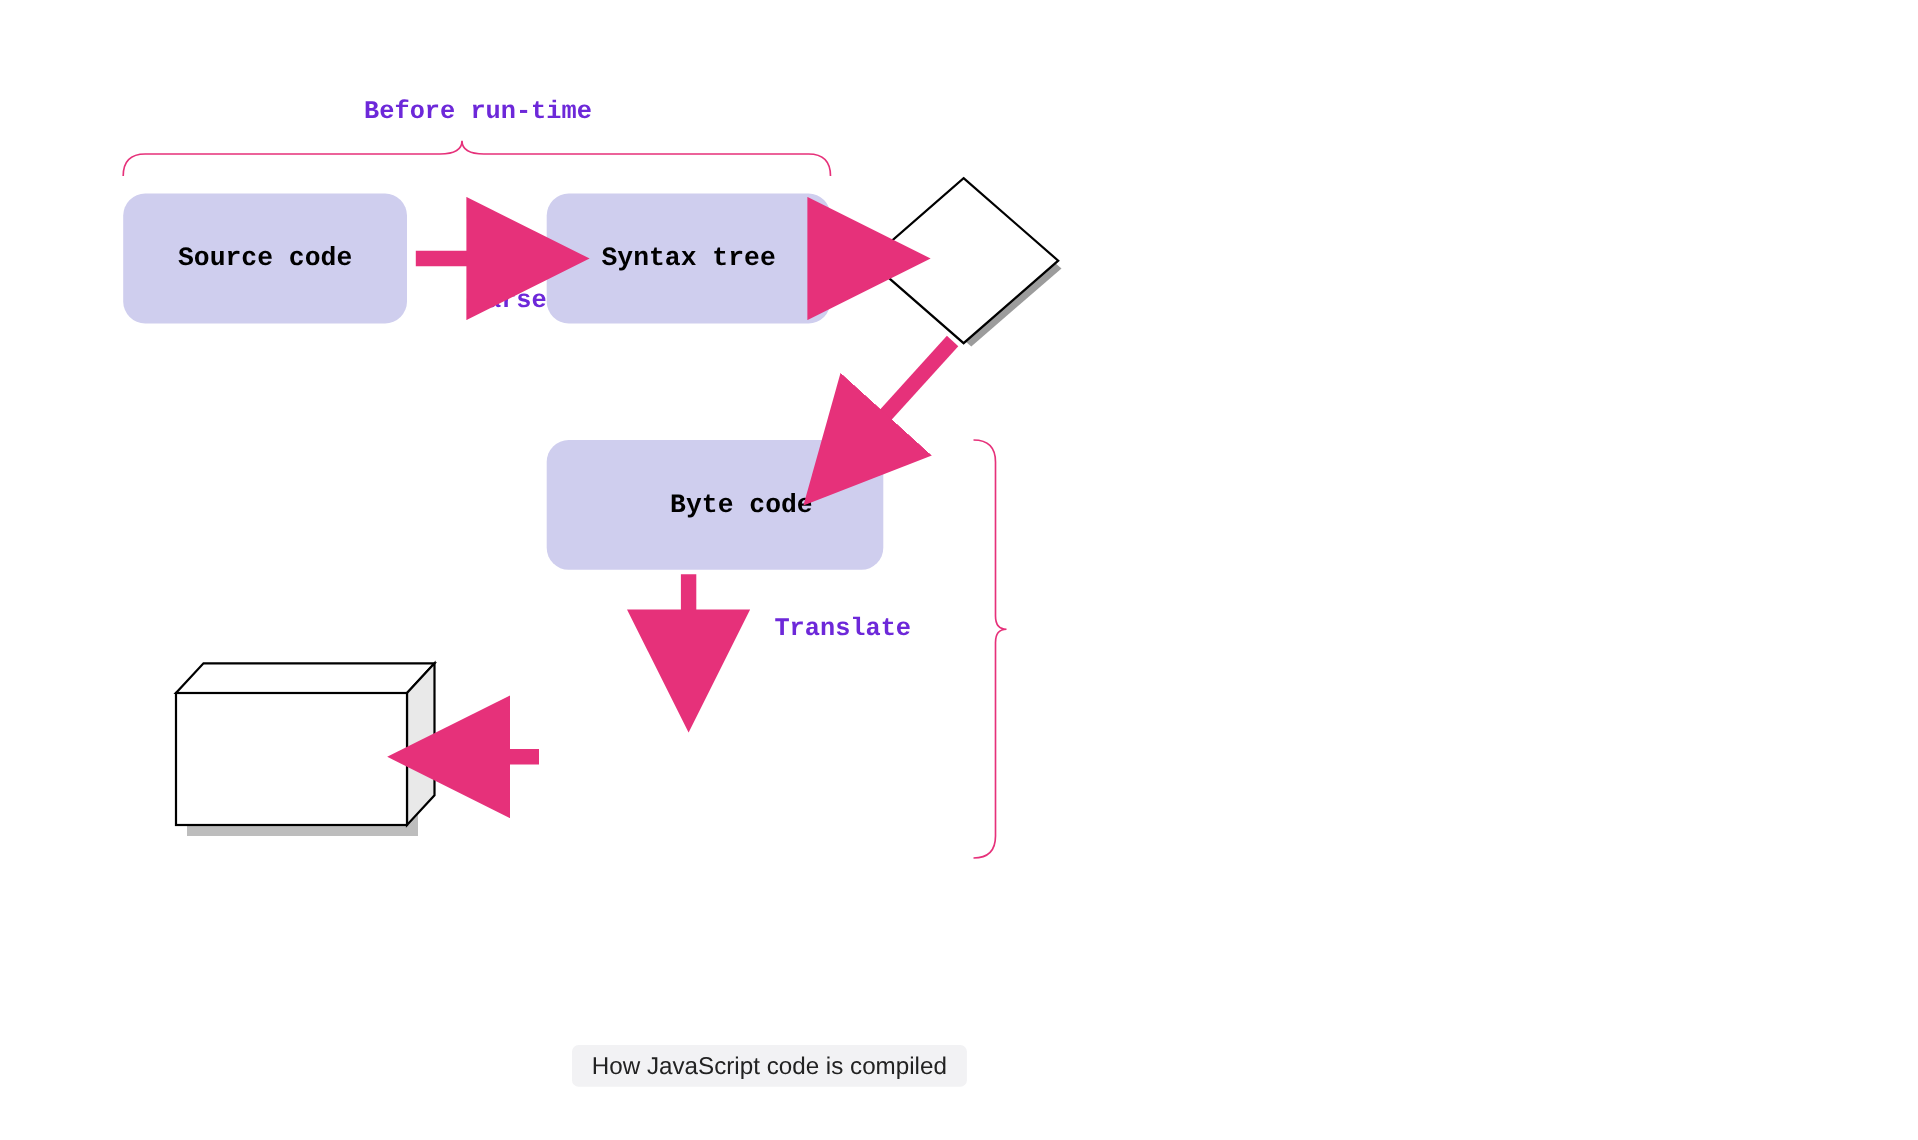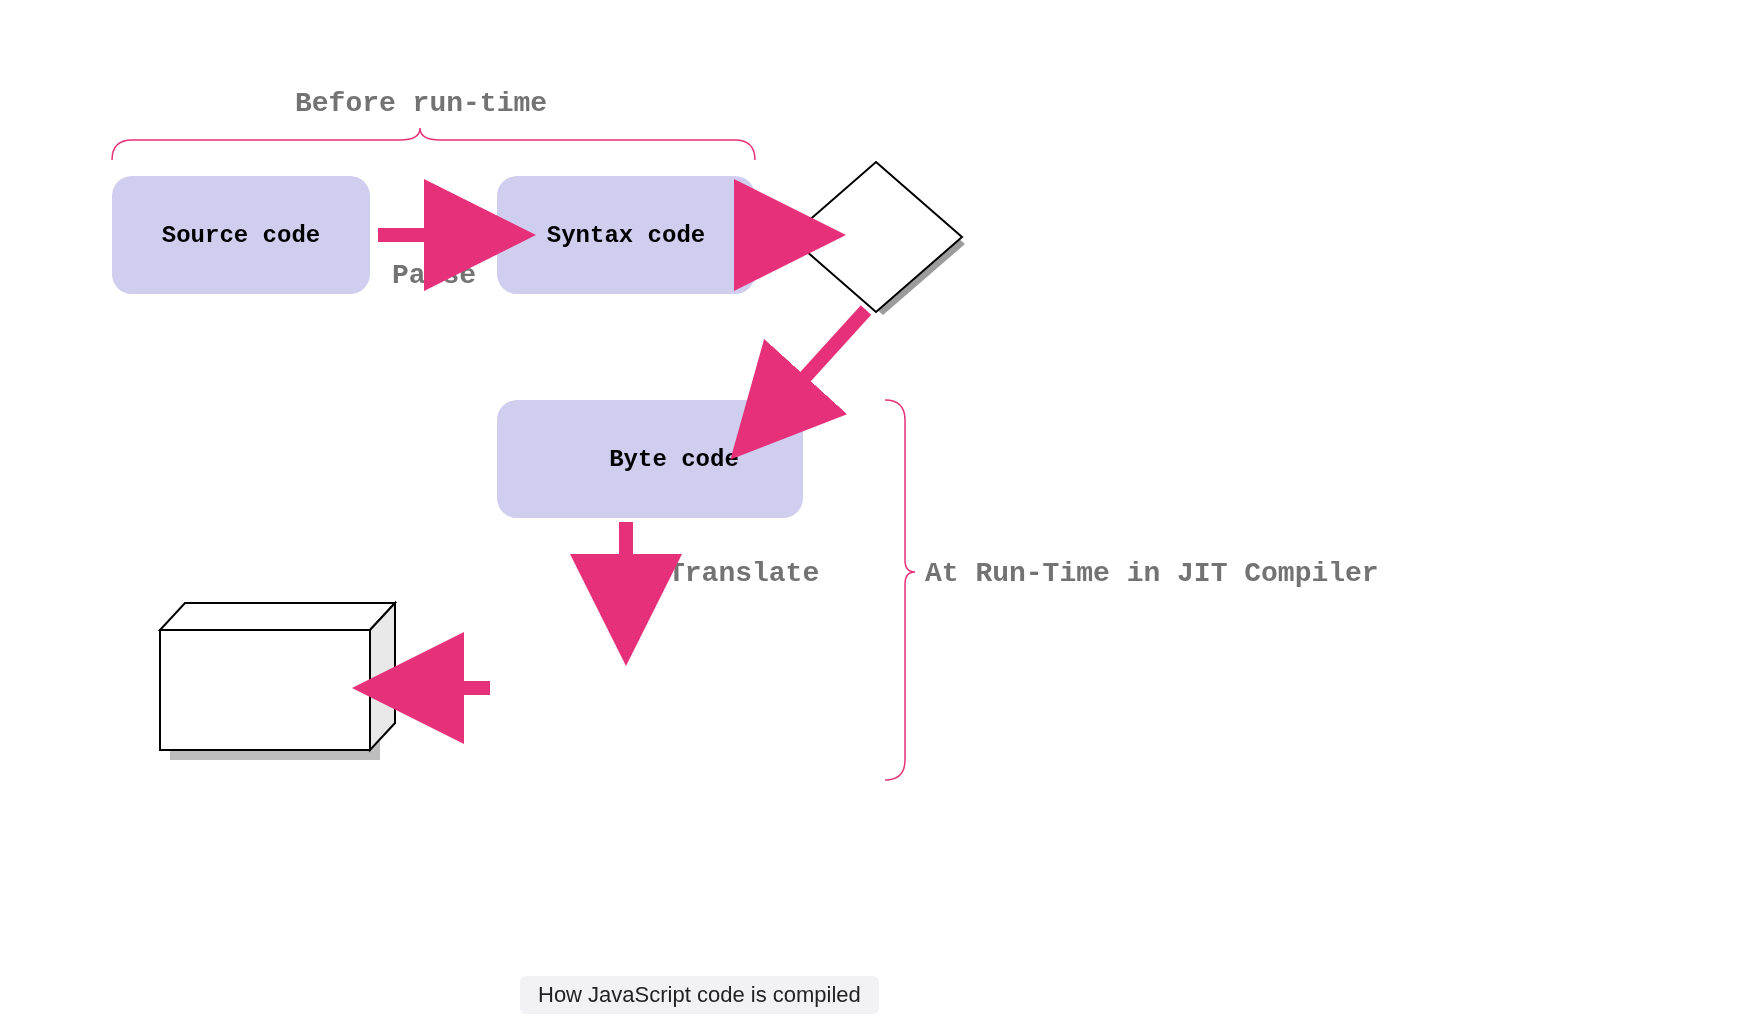--- a/index.html
+++ b/index.html
@@ -1,39 +1,38 @@
 <!DOCTYPE html>
 <html><head>
 <meta charset="utf-8">
 <style>
   html,body{margin:0;padding:0;width:1744px;height:1036px;background:#fff;font-family:sans-serif;}
   .stage{position:relative;width:1744px;height:1036px;}
   .node{position:absolute;display:flex;align-items:center;justify-content:center;text-align:center;font-family:"Courier New",monospace;font-weight:bold;font-size:24px;color:#000;}
   .round{background:#cfceee;border-radius:20px;}
-  .label{position:absolute;font-family:"Courier New",monospace;font-weight:bold;font-size:28px;color:#737373;}
-  .caption{position:absolute;font-family:sans-serif;font-size:22px;color:#222;background:#f2f2f4;padding:6px 18px;border-radius:6px;margin-top:26px;}
+  .label{position:absolute;font-family:"Courier New",monospace;font-weight:bold;font-size:23px;color:#6d28d9;margin-left:36px;}
+  .caption{position:absolute;font-family:sans-serif;font-size:22px;color:#222;background:#f2f2f4;padding:6px 18px;border-radius:6px;}
   svg.overlay{position:absolute;left:0;top:0;width:1744px;height:1036px;pointer-events:none;}
   .thin{stroke:#e6317a;fill:none;stroke-width:1.5;}
   .blk{stroke:#000;fill:#fff;}
 </style>
 </head>
 <body>
 
 <div class="stage">
 
   <div class="label" style="left:295px;top:88px;">Before run-time</div>
 
   <div class="node round" style="left:112px;top:176px;width:258px;height:118px;">Source code</div>
-  <div class="node round" style="left:497px;top:176px;width:258px;height:118px;">Syntax code</div>
+  <div class="node round" style="left:497px;top:176px;width:258px;height:118px;">Syntax tree</div>
   <div class="node round" style="left:497px;top:400px;width:258px;height:118px;padding-left:48px;">Byte code</div>
 
   <div class="label" style="left:392px;top:260px;">Parse</div>
   <div class="label" style="left:668px;top:558px;">Translate</div>
 
-  <div class="label" style="left:925px;top:558px;">At Run-Time in JIT Compiler</div>
 
   <div class="caption" style="left:520px;top:950px;">How JavaScript code is compiled</div>
 
   <div class="node" style="left:790px;top:196px;width:160px;height:80px;flex-direction:column;line-height:1.15;">
     <span>JIT</span>
     <span>Compiler</span>
   </div>
 
   <div class="node" style="left:160px;top:640px;width:200px;height:100px;">Execute</div>
 

